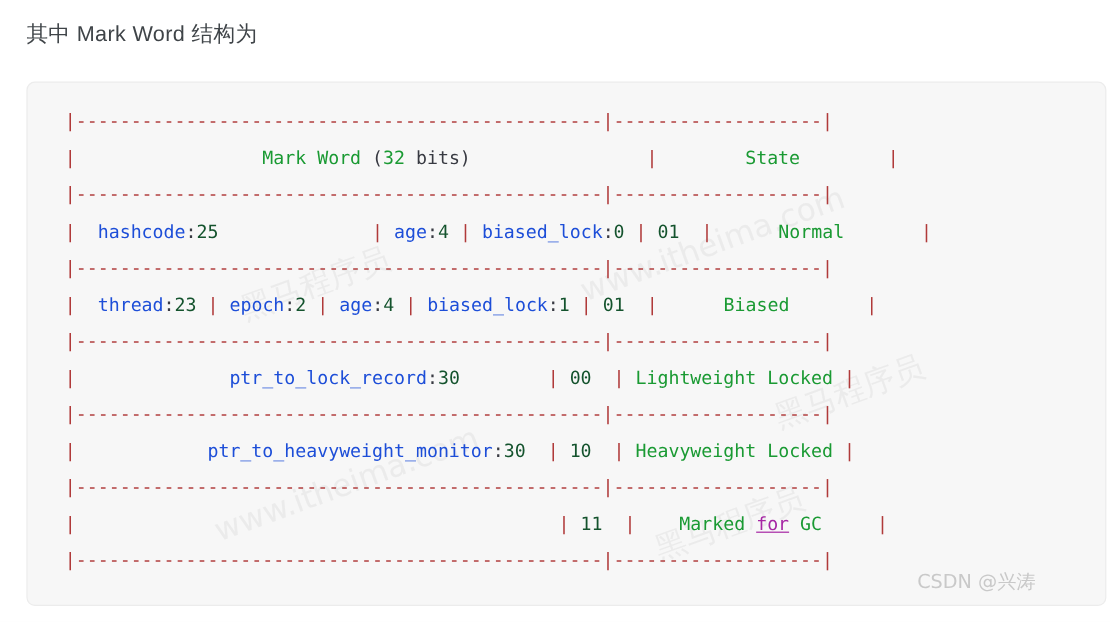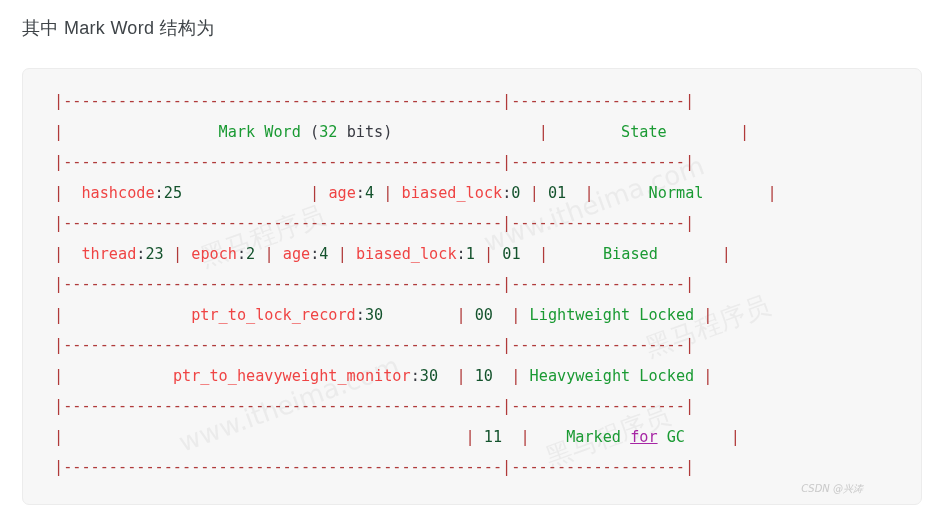--- a/index.html
+++ b/index.html
@@ -52,46 +52,45 @@
     line-height: 30.5px;
     white-space: pre;
     color: #383a42;
     letter-spacing: 0px;
   }
 
   .code-line { height: 30.5px; white-space: pre; }
 
   
   .t-rule   { color: #b03a3a; }       
-  .t-ident  { color: #ef4444; }       
+  .t-ident  { color: #1d4ed8; }       
   .t-num    { color: #14532d; }       
   .t-str    { color: #1a9a33; }       
   .t-punct  { color: #383a42; }       
   .t-kw     { color: #a626a4; text-decoration: underline; }       
 
   .watermark-brand {
     position: absolute;
     right: 20px;
     bottom: 22px;
     font-size: 15px;
     color: #b9b9b9;
     font-family: "DejaVu Sans", sans-serif;
     white-space: nowrap;
     letter-spacing: 0.5px;
   }
 
   .watermark-csdn {
     position: absolute;
     right: 58px;
     bottom: 8px;
-    font-size: 10px;
+    font-size: 16px;
     color: #c9c9c9;
     font-family: "DejaVu Sans", sans-serif;
     white-space: nowrap;
-    font-style: italic;
   }
 
   .watermark-diag {
     position: absolute;
     color: rgba(180,180,180,0.17);
     font-family: "DejaVu Sans", sans-serif;
     font-size: 26px;
     transform: rotate(-20deg);
     white-space: nowrap;
     pointer-events: none;

